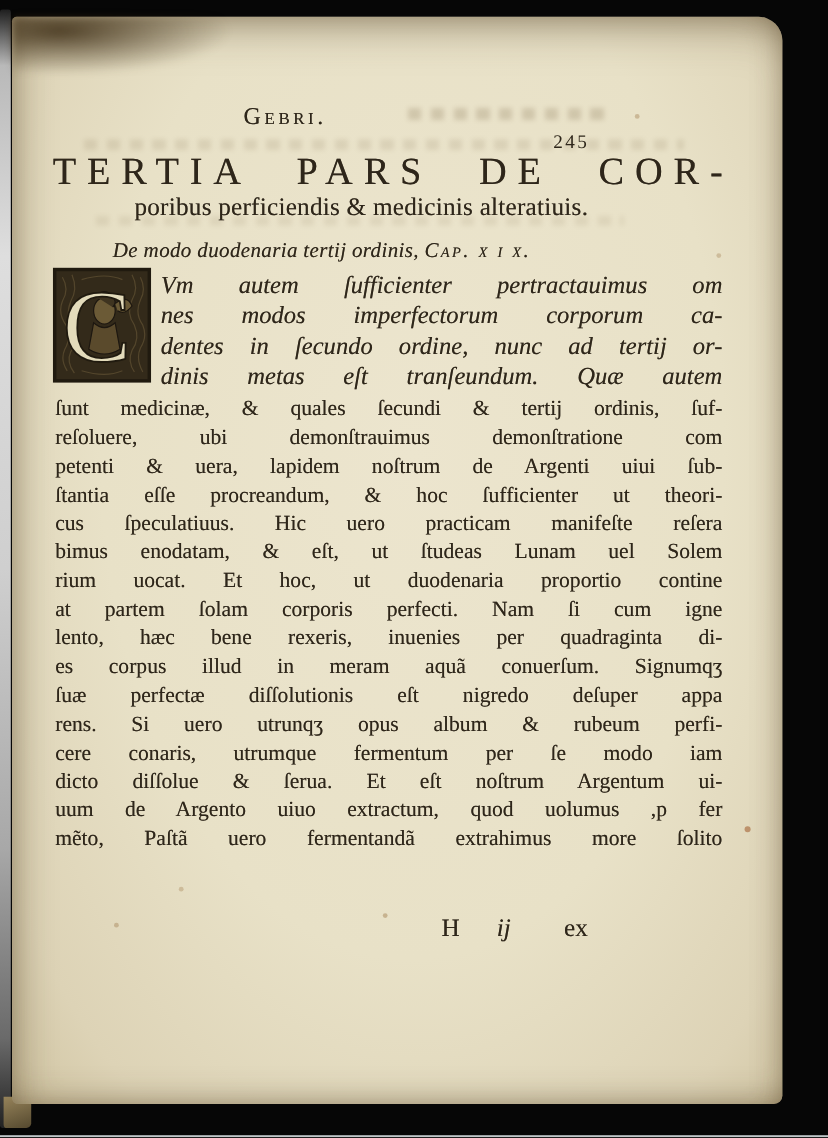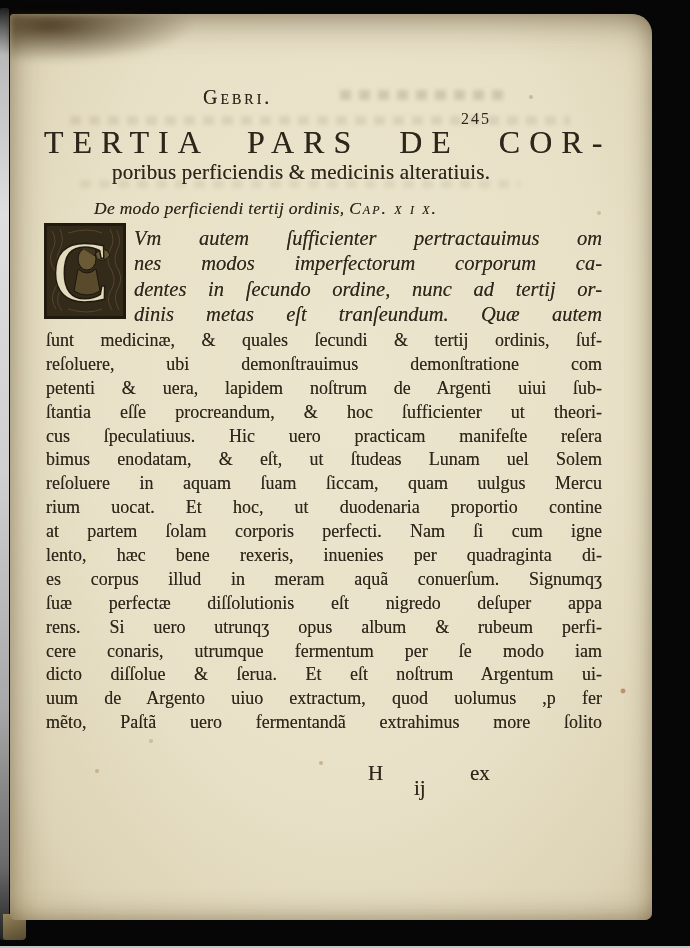--- a/index.html
+++ b/index.html
@@ -96,21 +96,21 @@
     text-align:justify;text-align-last:justify;white-space:nowrap;
   }
   .oline,.bline,.title-line1,.title-line2,.running-title,.chapter-line,.sig-row{
     text-shadow:0 0 .5px rgba(46,38,26,.6);
   }
   .sig-row{
     position:absolute;left:36px;top:747px;width:556px;height:26px;font-size:21px;
   }
   .sig-row span{position:absolute;top:0;}
   .sig-h{left:322px;}
-  .sig-ij{left:368px;margin-top:15px;}
+  .sig-ij{left:368px;font-style:italic;}
   .sig-ex{left:424px;}
 </style>
 </head>
 <body>
 
 <div class="stage">
   <div class="scan-strip"></div>
   <div class="bottom-tab"></div>
 
   <div class="page">
@@ -120,21 +120,21 @@
     <div class="ghost ghost3"></div>
     <div class="specks"></div>
 
     <span class="running-title">Gebri.</span>
     <span class="page-number">245</span>
 
     <h1 class="title-line1">TERTIA PARS DE COR-</h1>
     <h2 class="title-line2">poribus perficiendis &amp; medicinis alteratiuis.</h2>
 
     <div class="chapter-line">
-      <span>De modo perficiendi tertij ordinis, </span><span class="smallcaps">Cap. x i x.</span>
+      <span>De modo duodenaria tertij ordinis, </span><span class="smallcaps">Cap. x i x.</span>
     </div>
 
     <div class="opening">
       <div class="drop-cap">
         <svg width="82" height="96" viewBox="0 0 82 96">
           <rect x="1.5" y="1.5" width="79" height="93" fill="#332a1a" stroke="#201a0f" stroke-width="3"></rect>
           <g stroke="#57492e" stroke-width="1" fill="none" opacity=".9">
             <path d="M8,8 q6,10 0,20 q-4,10 3,20 q5,10 -1,20 q-4,9 2,18"></path>
             <path d="M16,6 q5,12 -1,22 q-5,12 2,22 q5,11 -2,20 q-4,9 3,18"></path>
             <path d="M66,6 q6,11 0,21 q-5,11 2,21 q5,11 -2,21 q-4,9 2,18"></path>
@@ -159,21 +159,20 @@
       </div>
     </div>
 
     <div class="body-lines">
       <div class="bline">ſunt medicinæ, &amp; quales ſecundi &amp; tertij ordinis, ſuf-</div>
       <div class="bline">reſoluere, ubi demonſtrauimus demonſtratione com</div>
       <div class="bline">petenti &amp; uera, lapidem noſtrum de Argenti uiui ſub-</div>
       <div class="bline">ſtantia eſſe procreandum, &amp; hoc ſufficienter ut theori-</div>
       <div class="bline">cus ſpeculatiuus. Hic uero practicam manifeſte reſera</div>
       <div class="bline">bimus enodatam, &amp; eſt, ut ſtudeas Lunam uel Solem</div>
-      <div class="bline">reſoluere in aquam ſuam ſiccam, quam uulgus Mercu</div>
       <div class="bline">rium uocat. Et hoc, ut duodenaria proportio contine</div>
       <div class="bline">at partem ſolam corporis perfecti. Nam ſi cum igne</div>
       <div class="bline">lento, hæc bene rexeris, inuenies per quadraginta di-</div>
       <div class="bline">es corpus illud in meram aquã conuerſum. Signumqʒ</div>
       <div class="bline">ſuæ perfectæ diſſolutionis eſt nigredo deſuper appa</div>
       <div class="bline">rens. Si uero utrunqʒ opus album &amp; rubeum perfi-</div>
       <div class="bline">cere conaris, utrumque fermentum per ſe modo iam</div>
       <div class="bline">dicto diſſolue &amp; ſerua. Et eſt noſtrum Argentum ui-</div>
       <div class="bline">uum de Argento uiuo extractum, quod uolumus ,p fer</div>
       <div class="bline">mẽto, Paſtã uero fermentandã extrahimus more ſolito</div>

